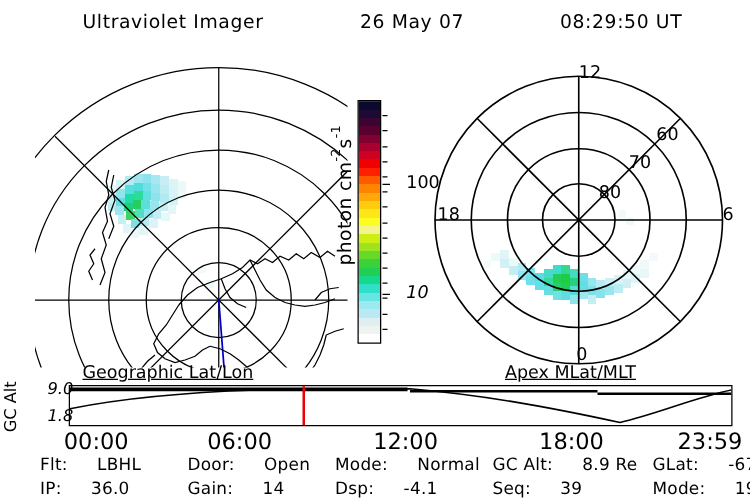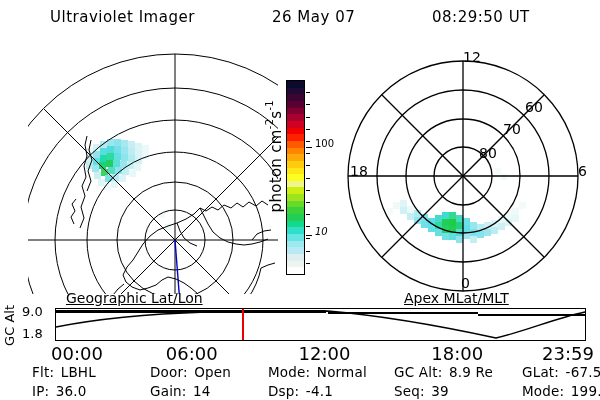--- a/index.html
+++ b/index.html
@@ -1,64 +1,64 @@
 <!DOCTYPE html>
 <html><head>
 <meta charset="utf-8">
 <style>
   html,body{margin:0;padding:0;background:#ffffff;}
   body{width:600px;height:400px;position:relative;overflow:hidden;
        font-family:"DejaVu Sans","Liberation Sans",sans-serif;color:#000;}
   .abs{position:absolute;}
-  .hdr{top:8px;font-size:15px;letter-spacing:.5px;white-space:nowrap;}
+  .hdr{top:8px;font-size:15px;letter-spacing:.5px;white-space:nowrap;margin-left:16px;}
   #hdr-title{left:50px;}
   #hdr-date{left:272px;}
   #hdr-time{left:432px;}
 
   
   #geo-panel{left:28px;top:44px;width:250px;height:250px;}
   #mlt-panel{left:345px;top:50px;width:240px;height:240px;}
   svg{display:block;overflow:visible;}
   .gridline{fill:none;stroke:#000;stroke-width:1;}
   .coast{fill:none;stroke:#000;stroke-width:1;}
   .meridian0{fill:none;stroke:#0000cc;stroke-width:1.4;}
   .dial{fill:none;stroke:#000;stroke-width:1.3;}
   .dlabel{font-size:14px;fill:#000;font-family:"DejaVu Sans",sans-serif;}
 
   
   #cbar-wrap{left:286px;top:80px;width:19px;height:195px;}
   #cbar{width:19px;height:195px;border:1px solid #000;box-sizing:border-box;}
   .cb-tick{position:absolute;left:306px;width:6px;height:1px;background:#000;}
-  .cb-lab{position:absolute;left:315px;font-size:10px;transform:translateY(-9px);}
+  .cb-lab{position:absolute;left:325px;font-size:14px;transform:translateY(-9px);}
   #cbar-axis-label{left:264px;top:100px;width:20px;font-size:15px;
       writing-mode:vertical-rl;transform:rotate(180deg);white-space:nowrap;letter-spacing:.3px;}
   #cbar-axis-label sup{font-size:10px;}
 
   
   .caption{font-size:14px;white-space:nowrap;text-decoration:underline;}
   #geo-caption{left:66px;top:290px;}
   #mlt-caption{left:404px;top:290px;}
 
   
   #alt-frame{left:55px;top:308px;width:531px;height:33px;border:1px solid #000;box-sizing:border-box;}
   #alt-svg{position:absolute;left:0;top:0;}
   #alt-ylab{left:2px;top:305px;width:16px;font-size:13px;
      writing-mode:vertical-rl;transform:rotate(180deg);white-space:nowrap;}
-  .ytick{position:absolute;font-size:13px;left:22px;}
+  .ytick{position:absolute;font-size:13px;left:38px;font-style:italic;}
   #ytick-hi{top:304px;}
   #ytick-lo{top:326px;}
   .xtick{position:absolute;top:343px;font-size:18px;}
   #cursor{position:absolute;top:309px;width:2px;height:31px;background:#ee0000;}
 
   
   #status{position:absolute;left:32px;top:364px;width:560px;
           display:grid;grid-template-columns:118px 118px 126px 128px auto;
           row-gap:3px;font-size:13.5px;white-space:nowrap;}
   .sv{letter-spacing:.2px;}
-  .sv .num{margin-left:2px;}
+  .sv .num{margin-left:19px;}
 </style>
 </head>
 <body>
 
 <div class="abs hdr" id="hdr-title">Ultraviolet Imager</div>
 <div class="abs hdr" id="hdr-date">26 May 07</div>
 <div class="abs hdr" id="hdr-time">08:29:50 UT</div>
 
 <div class="abs" id="geo-panel">
   <svg width="250" height="250" viewBox="0 0 250 250">

